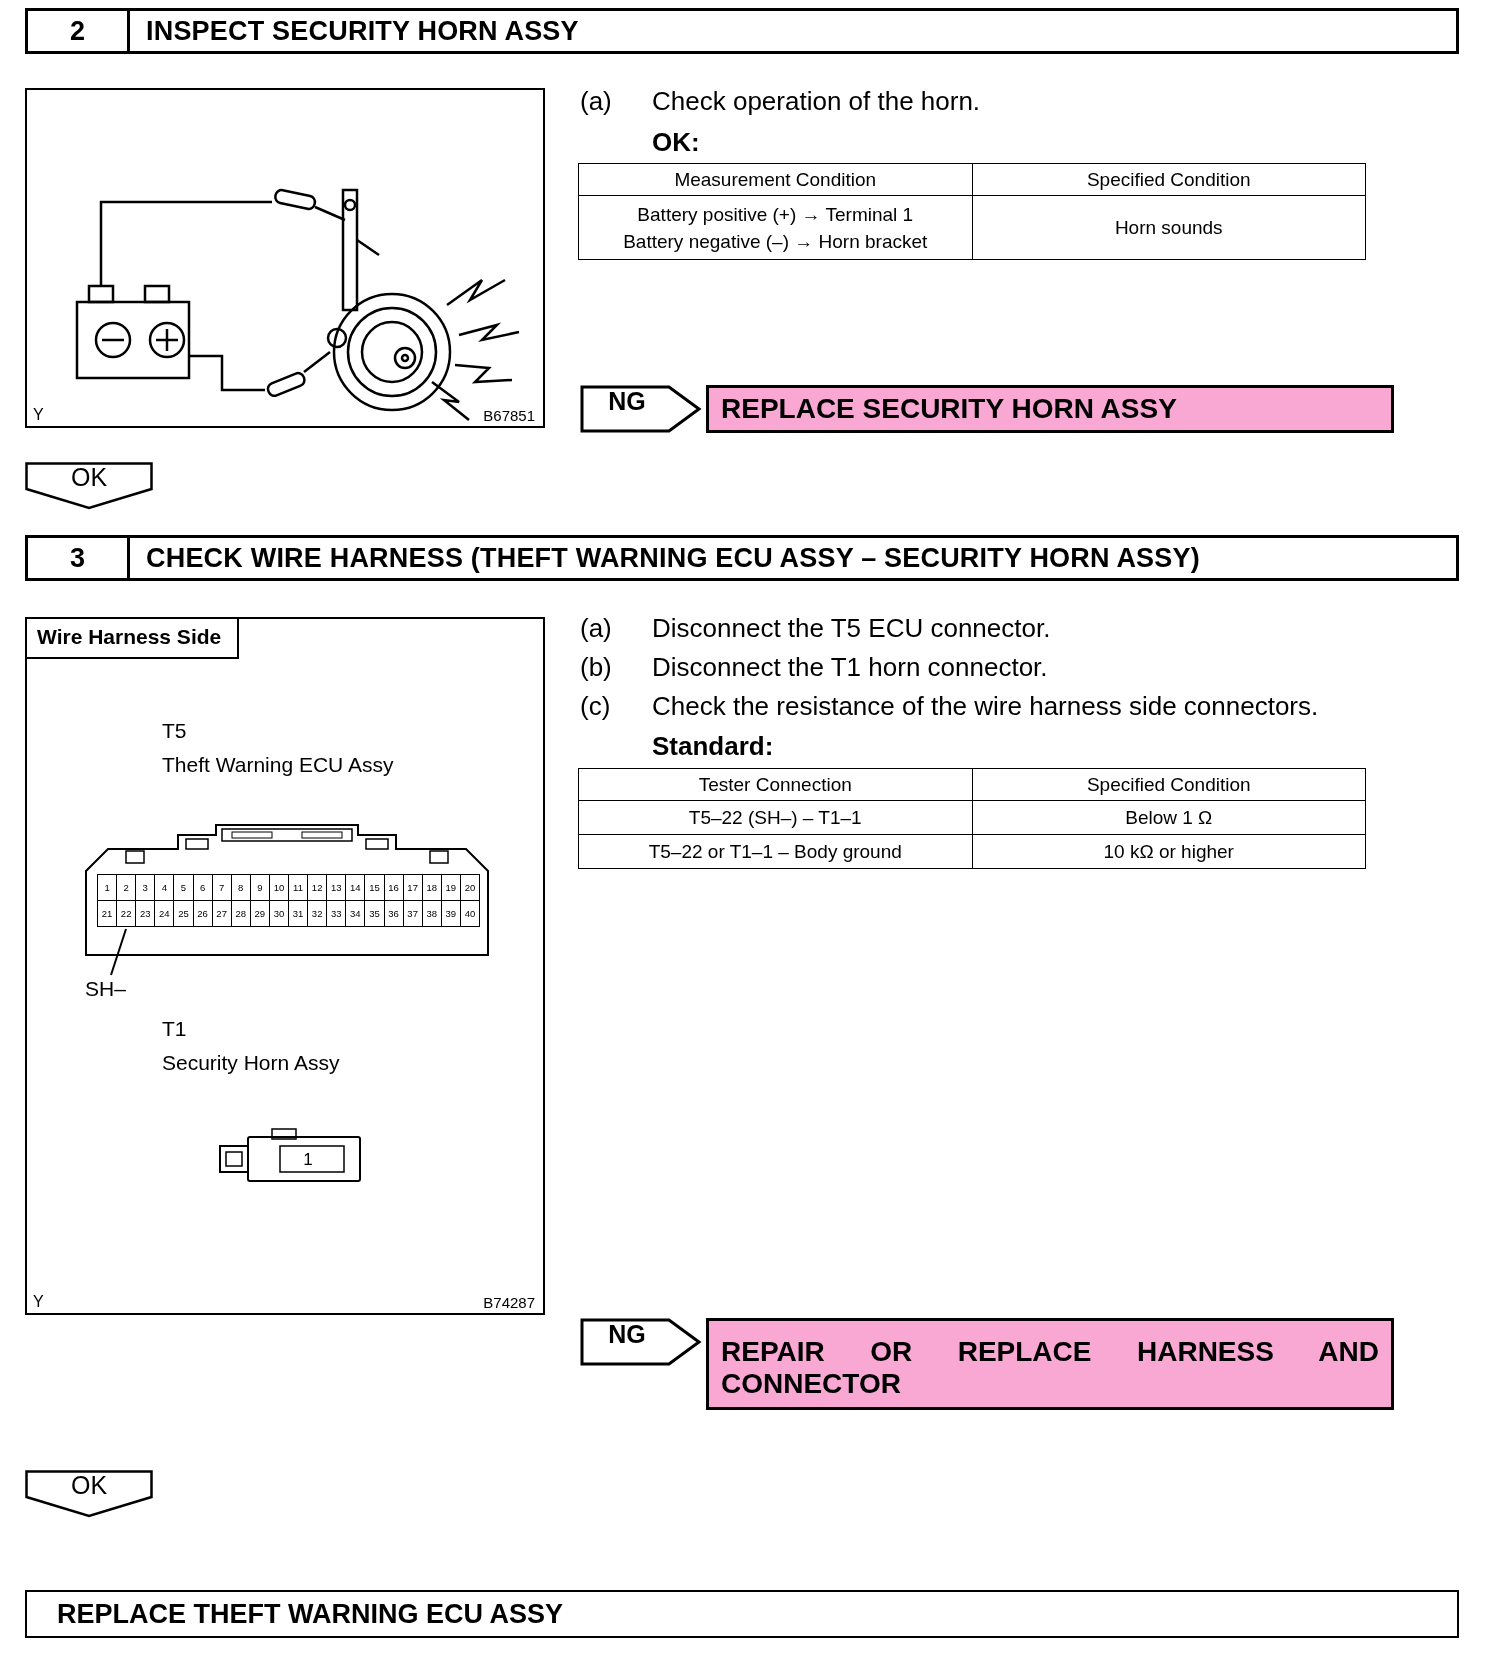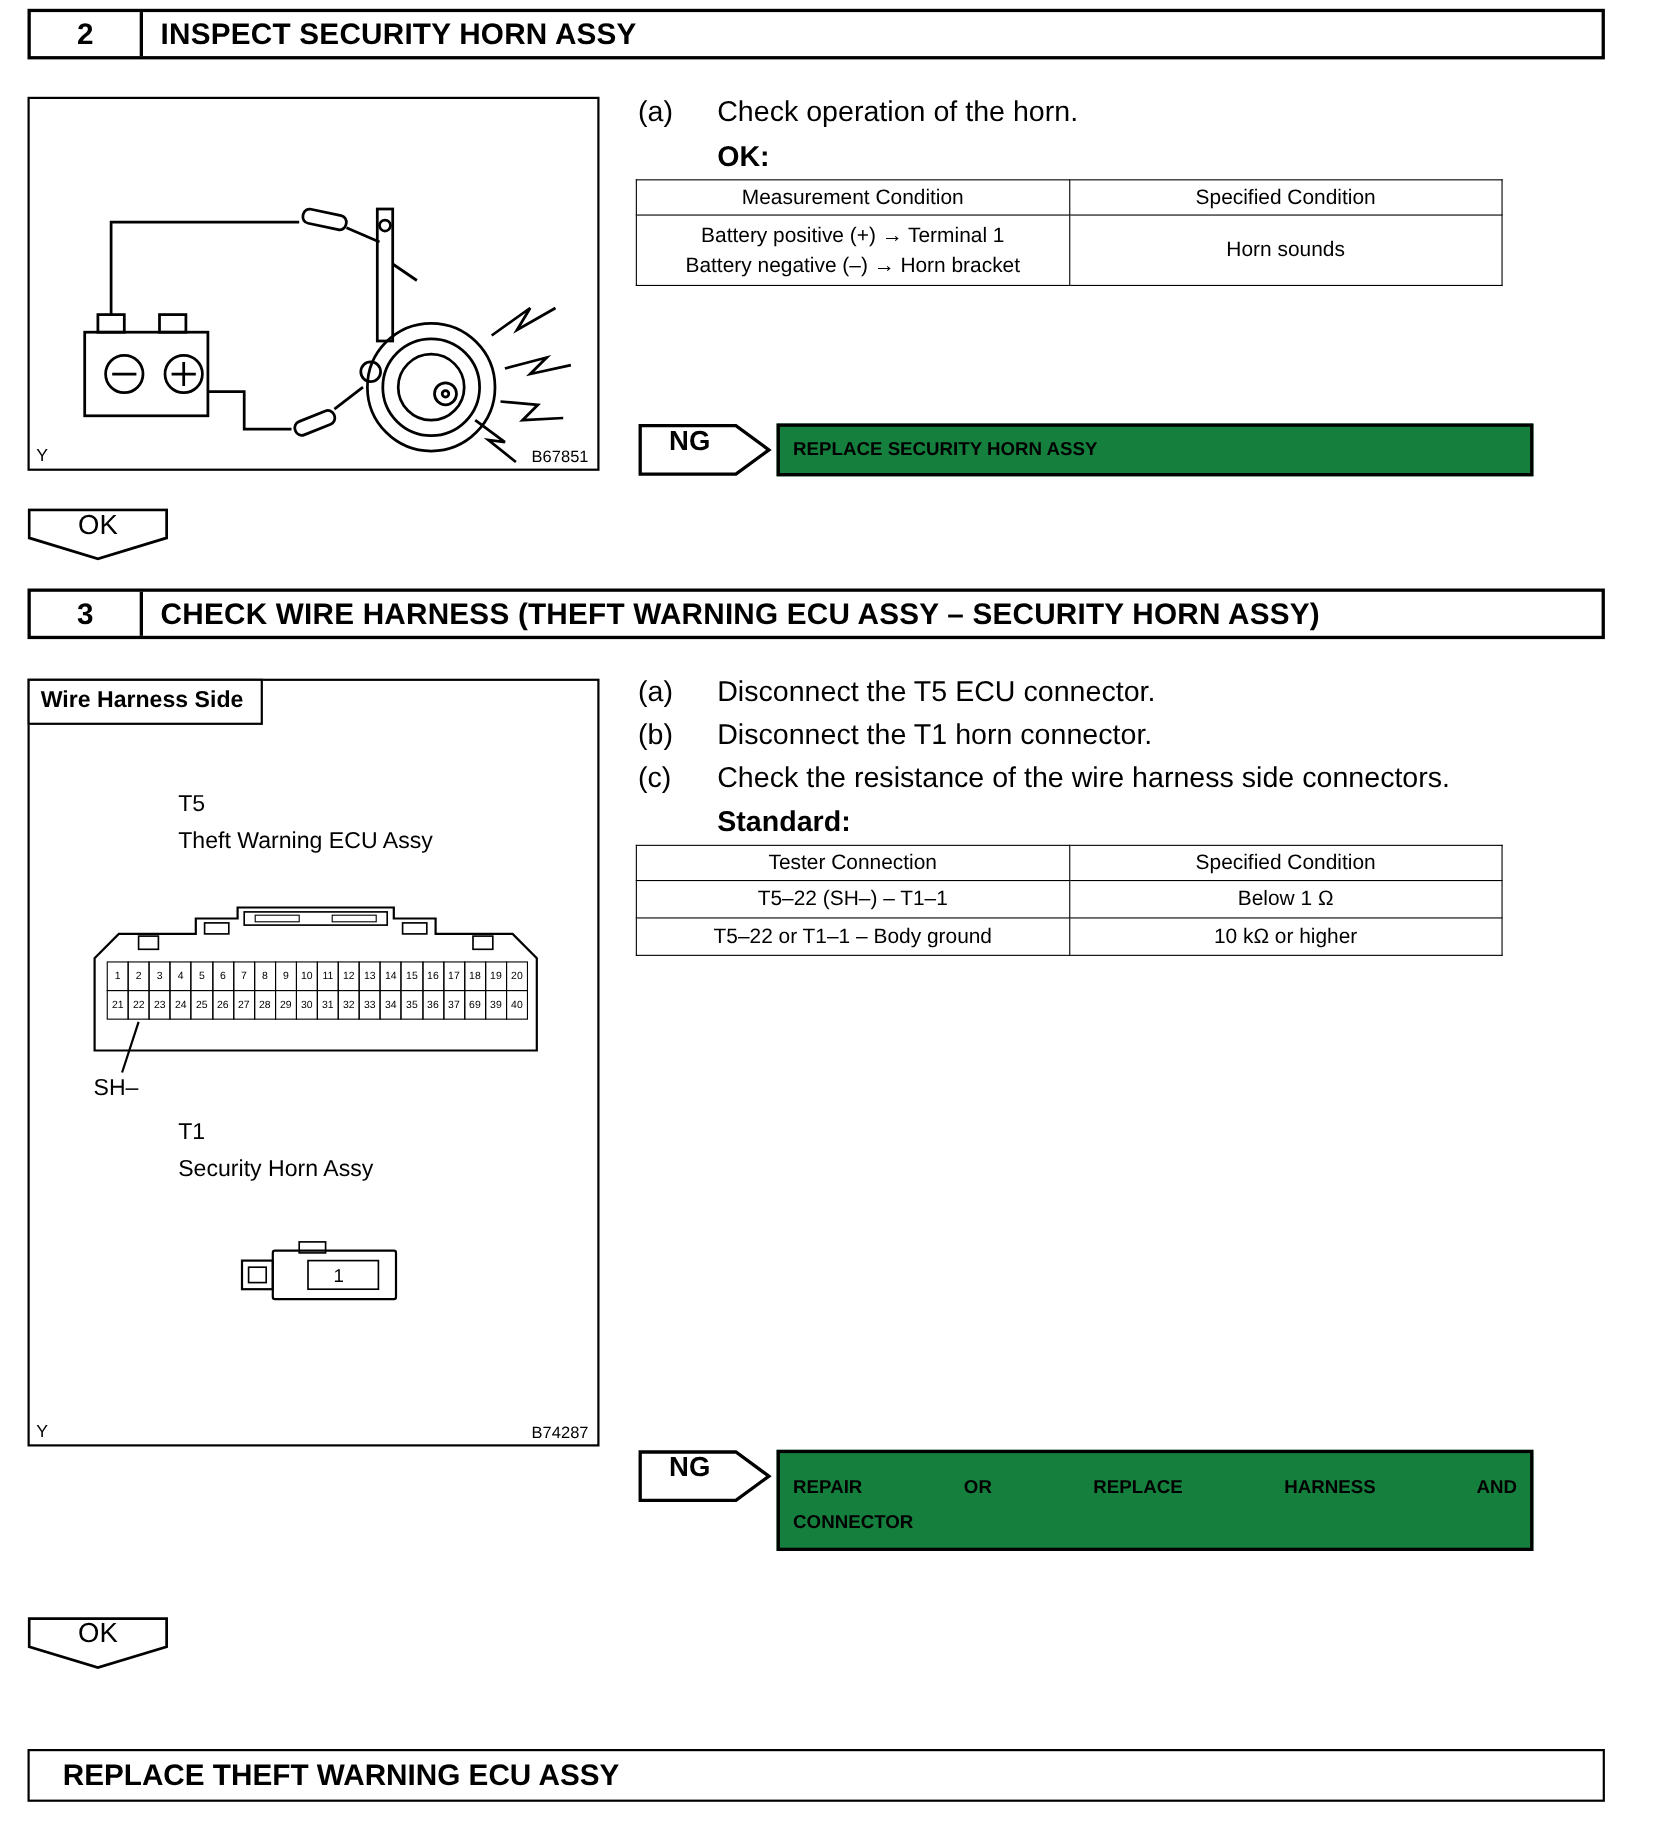--- a/index.html
+++ b/index.html
@@ -62,21 +62,21 @@
   .ng-row { position:absolute; display:flex; align-items:flex-start; }
   #ng1 { left:580px; top:385px; }
   #ng2 { left:580px; top:1318px; }
   .ng-shape { position:relative; width:122px; height:48px; margin-right:4px; flex:none; }
   .ng-shape svg { position:absolute; inset:0; }
   .ng-text {
     position:absolute; left:0; top:0; width:94px; height:32px; display:flex;
     align-items:center; justify-content:center; font-weight:bold; font-size:25px;
   }
   .ng-result {
-    border:3px solid #000; font-weight:bold; font-size:17px; background:#15803d;
+    border:3px solid #000; font-weight:bold; font-size:28px; background:#f9a8d4;
   }
   #ng1 .ng-result { width:688px; height:48px; display:flex; align-items:center; padding:0 12px; }
   #ng2 .ng-result { width:688px; padding:15px 12px 7px 12px; line-height:32px; }
   #ng2 .line1 { text-align:justify; text-align-last:justify; }
 
   
   .ok-marker { position:absolute; left:25px; width:128px; height:48px; }
   #ok1 { top:462px; }
   #ok2 { top:1470px; }
   .ok-marker svg { position:absolute; inset:0; }
@@ -269,21 +269,21 @@
           <div class="pin">28</div>
           <div class="pin">29</div>
           <div class="pin">30</div>
           <div class="pin">31</div>
           <div class="pin">32</div>
           <div class="pin">33</div>
           <div class="pin">34</div>
           <div class="pin">35</div>
           <div class="pin">36</div>
           <div class="pin">37</div>
-          <div class="pin">69</div>
+          <div class="pin">38</div>
           <div class="pin">39</div>
           <div class="pin">40</div>
         </div>
     </div>
 
     <svg id="shline" viewBox="0 0 30 48" stroke="#000" stroke-width="2">
       <line x1="21" y1="1" x2="6" y2="47"></line>
     </svg>
     <div id="shlab">SH–</div>
 

